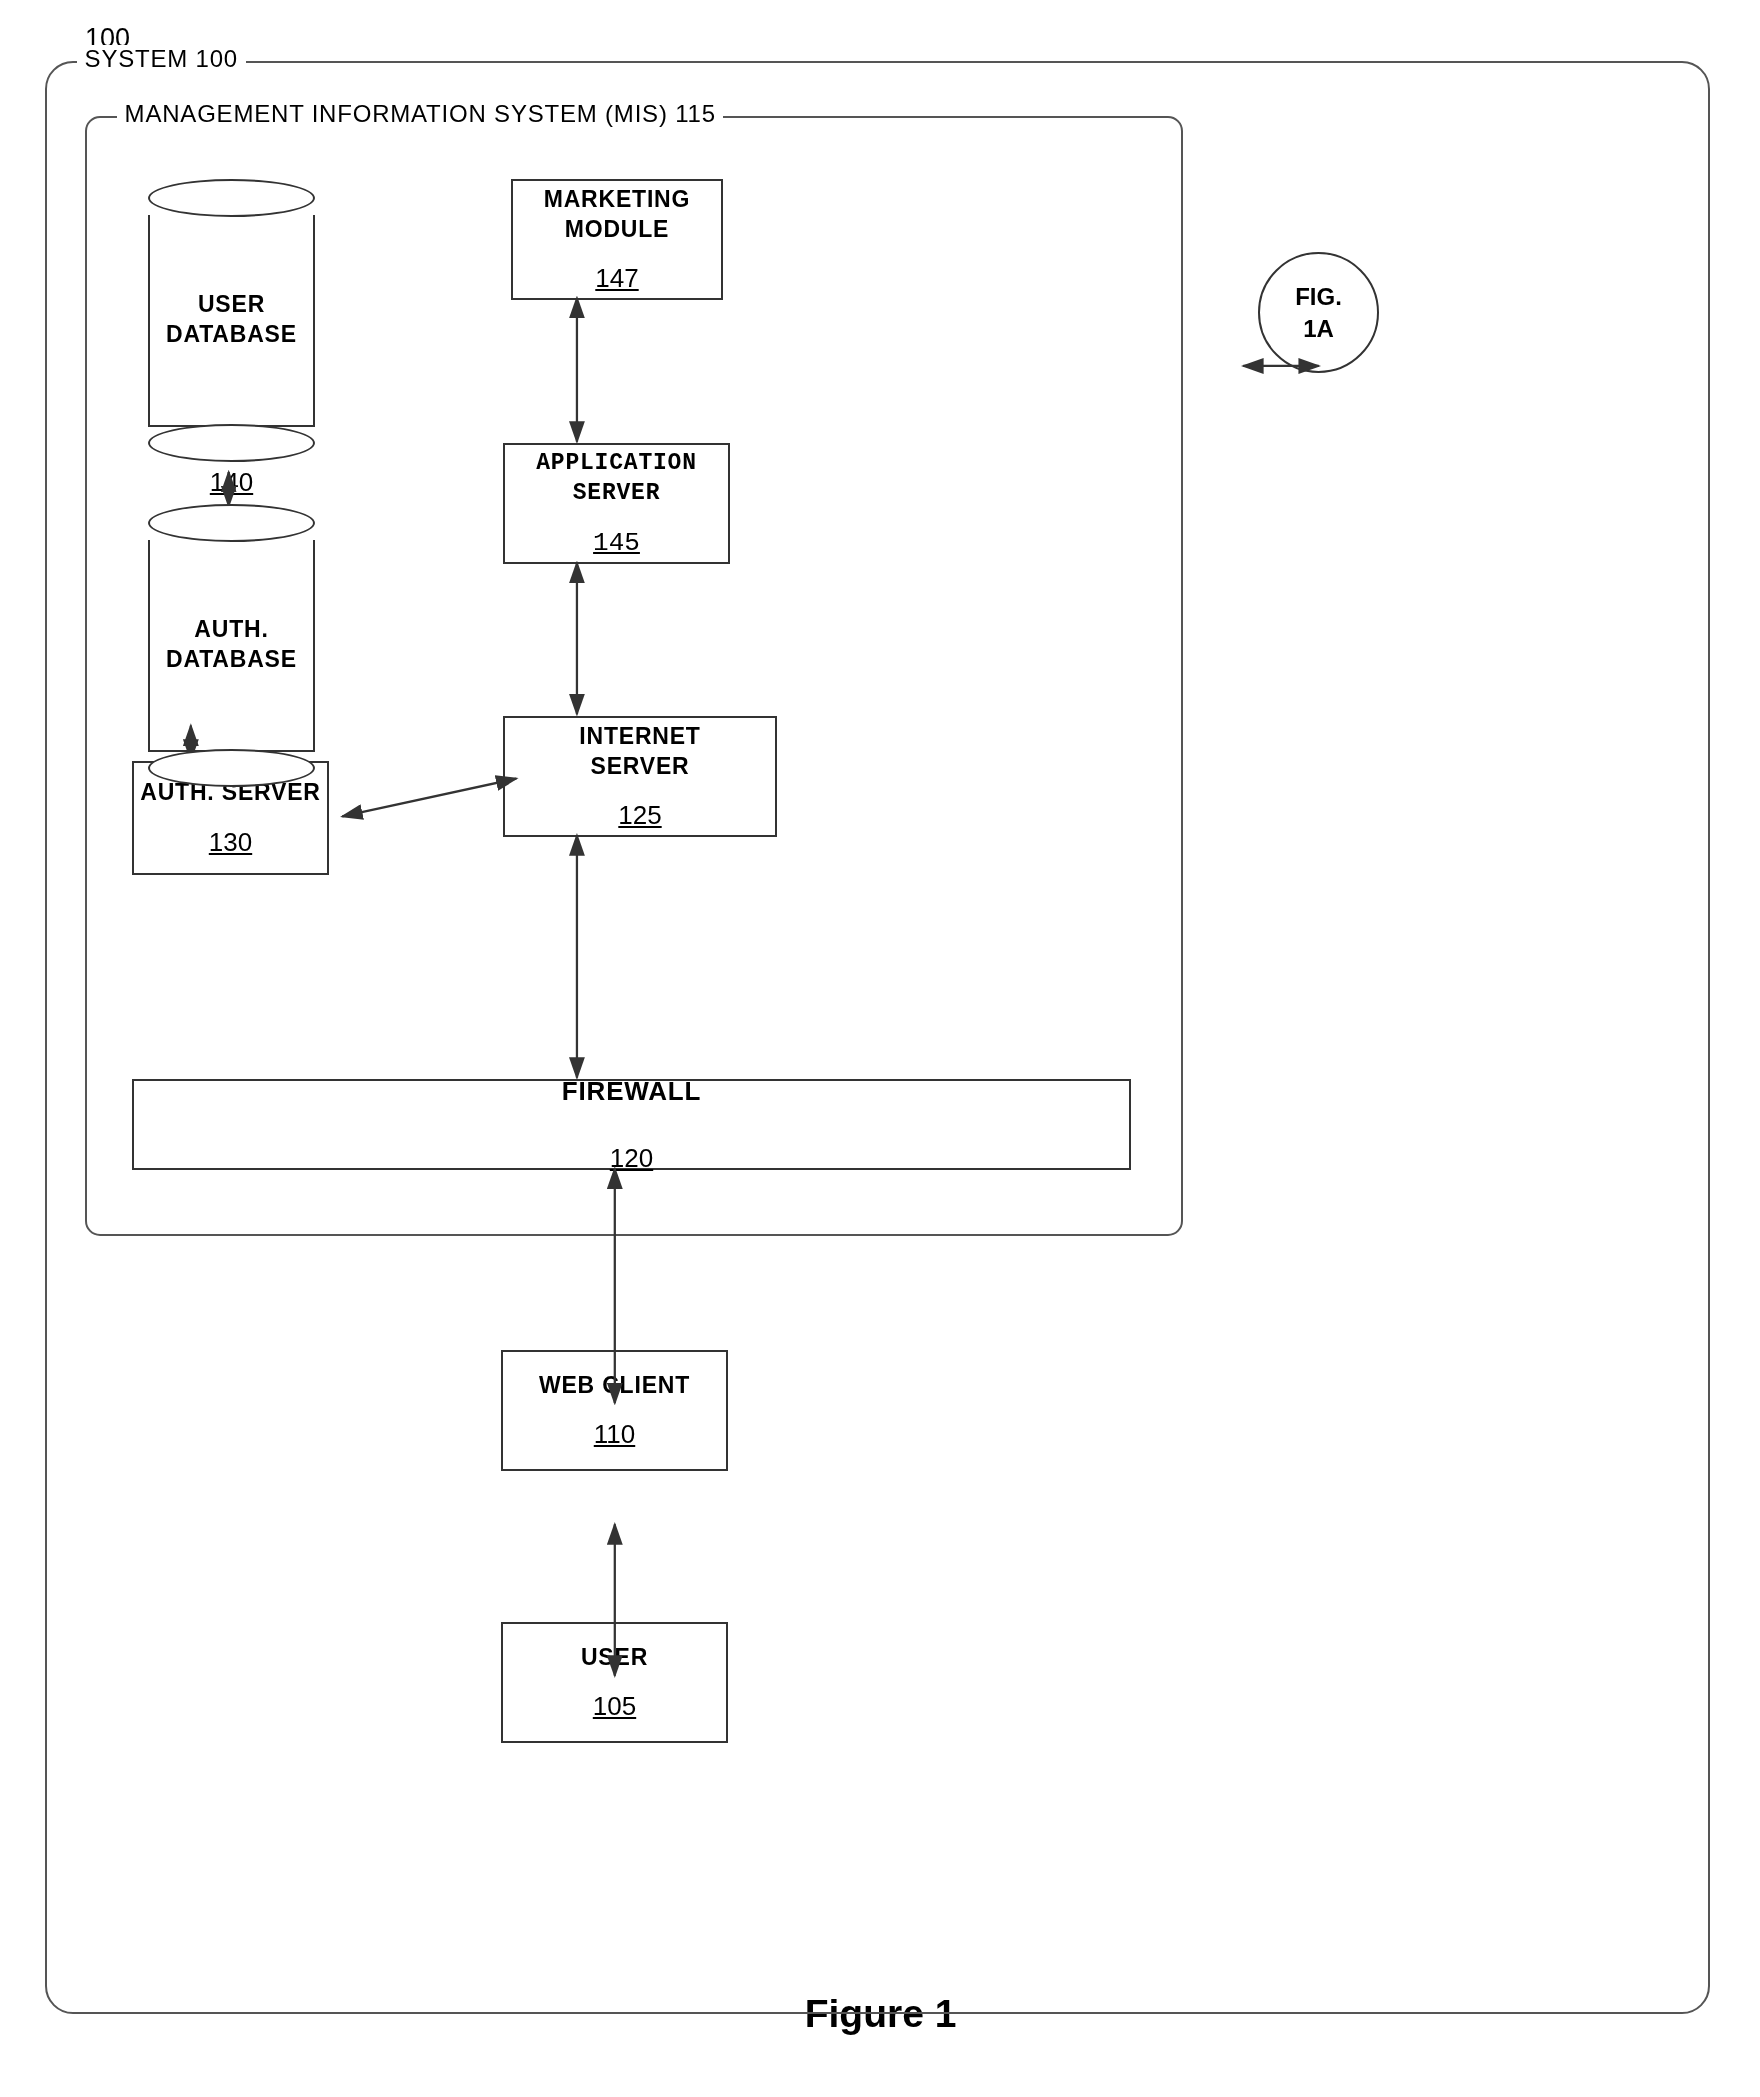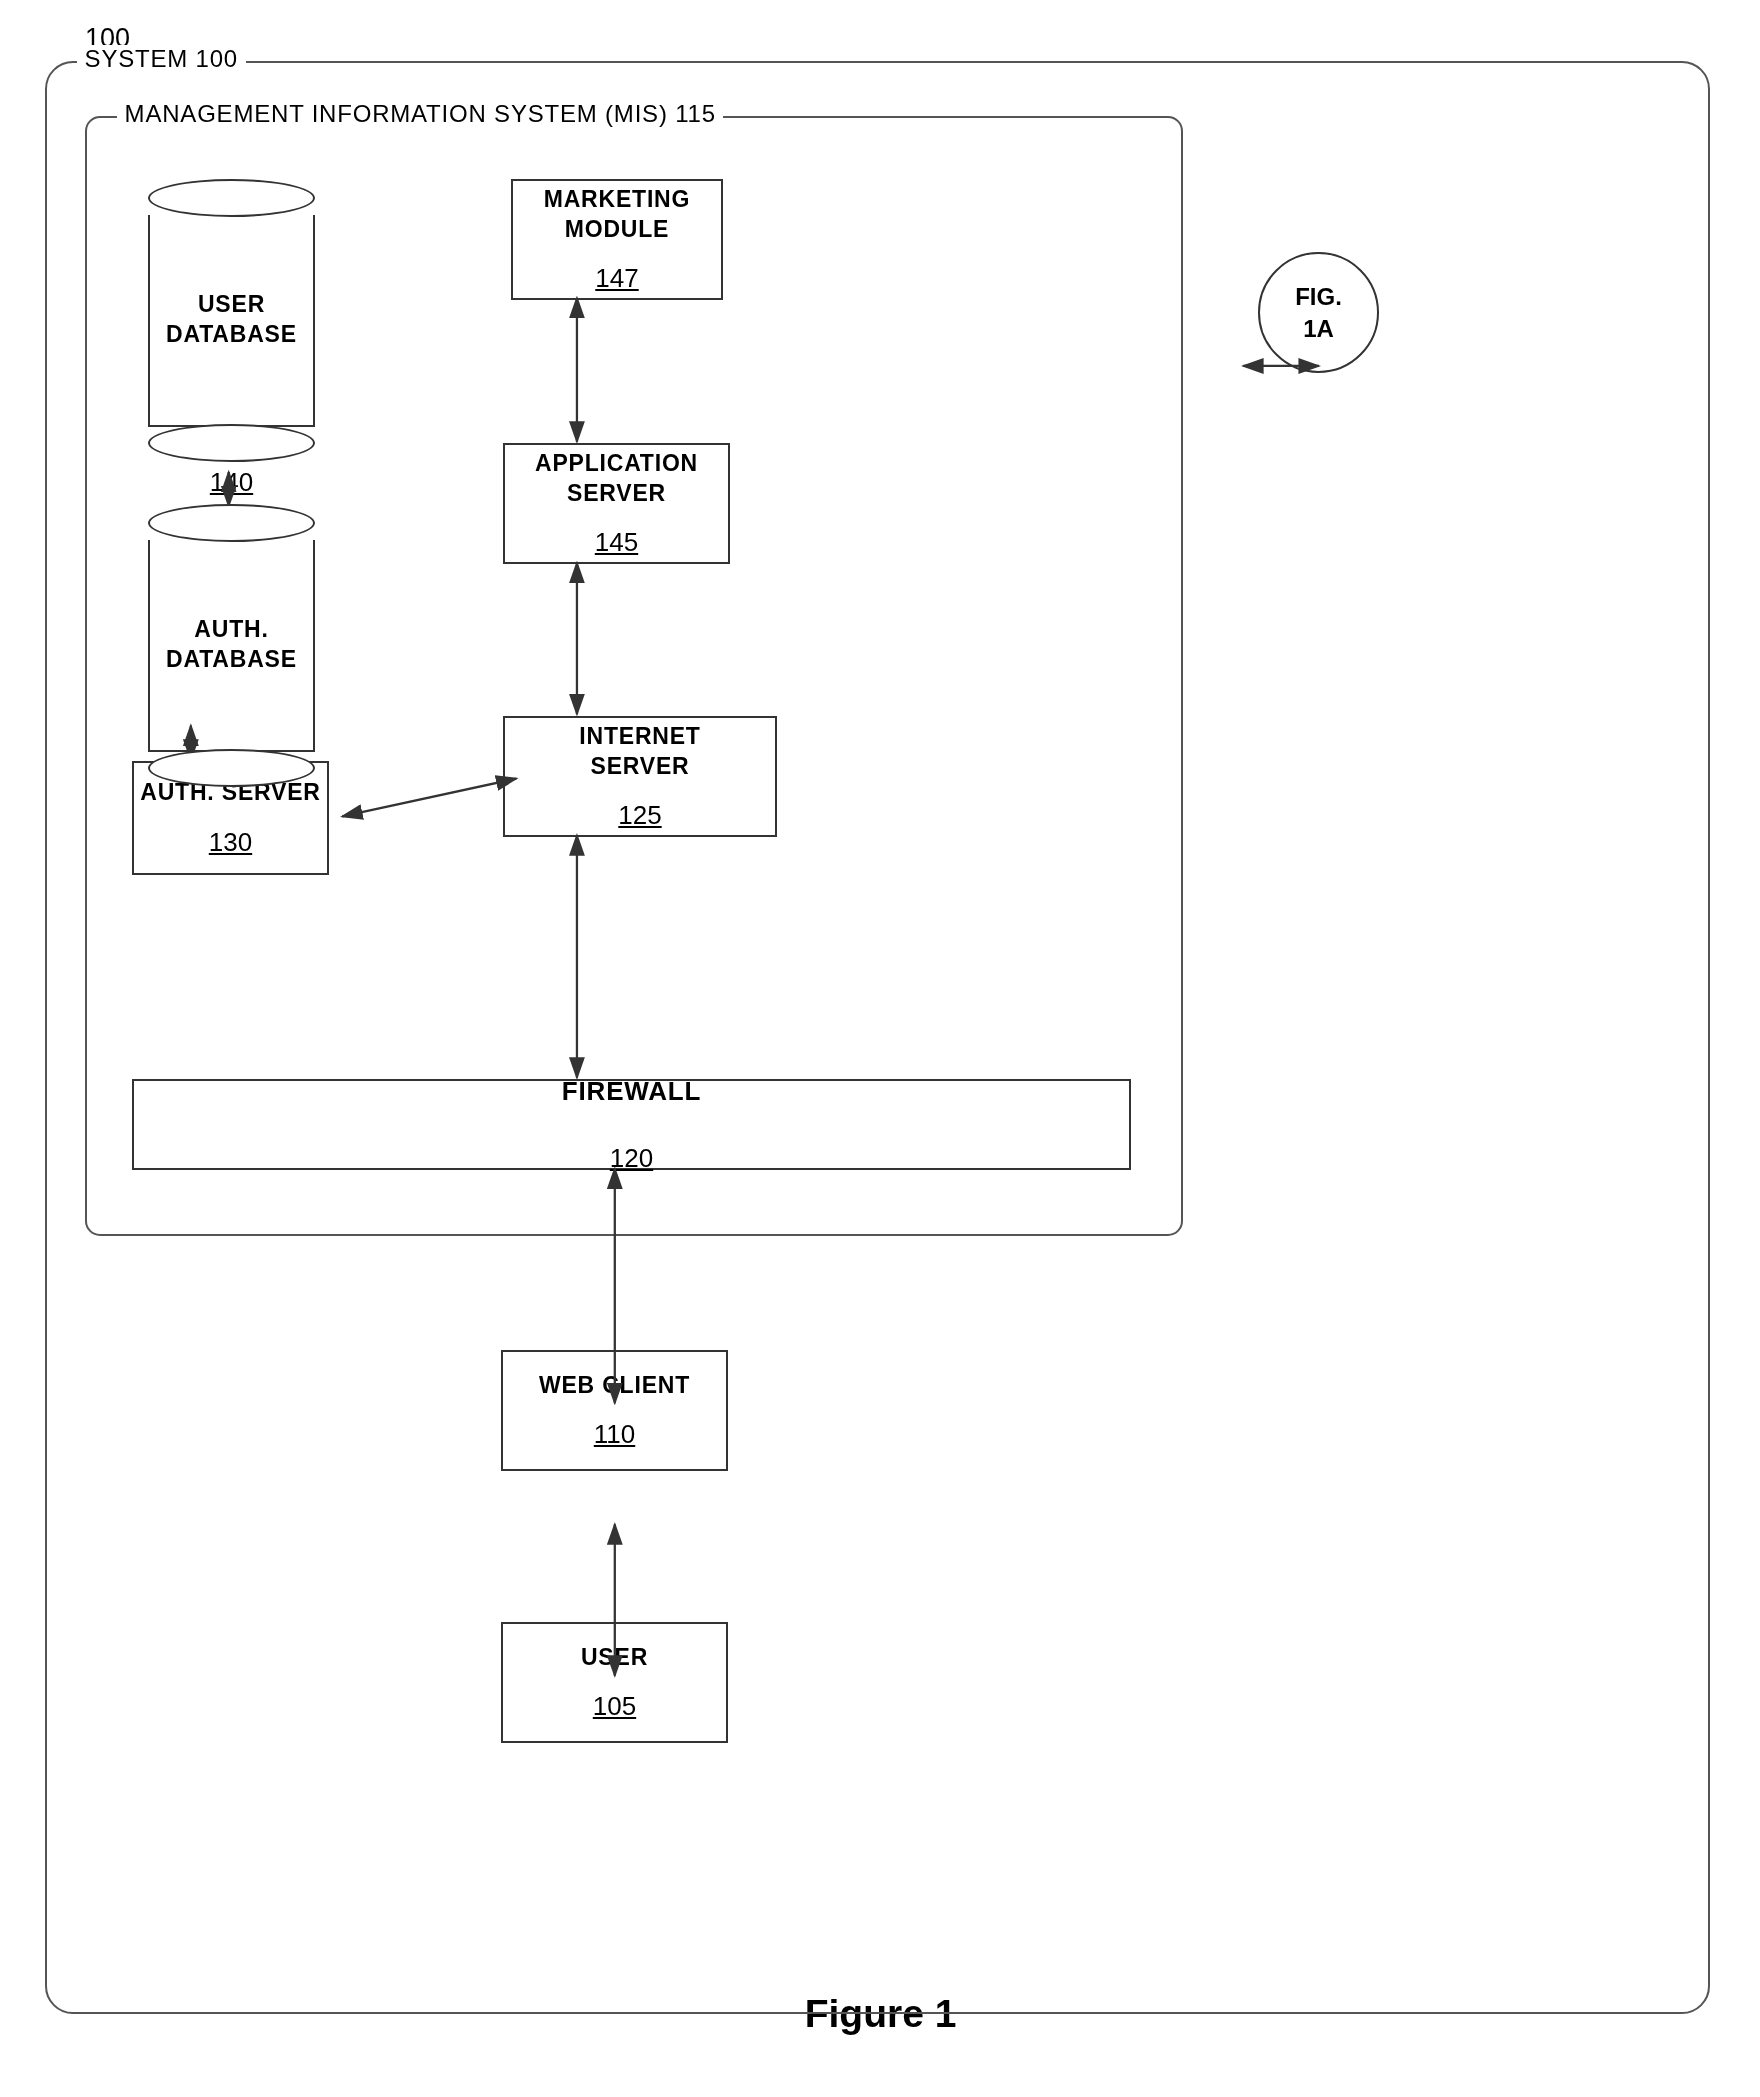--- a/index.html
+++ b/index.html
@@ -213,21 +213,21 @@
       <div class="diagram-box" style="top:643px; left:45px; width:197px; height:114px;">
         <div class="box-label" style="font-size:23px;">AUTH. SERVER</div>
         <div class="box-number">130</div>
       </div>
 
       <div class="diagram-box" style="top:61px; left:424px; width:212px; height:121px;">
         <div class="box-label" style="font-size:23px;">MARKETING<br>MODULE</div>
         <div class="box-number">147</div>
       </div>
 
-      <div class="diagram-box" style="top:325px; left:416px; width:227px; height:121px;">
+      <div class="diagram-box" style="top:325px; left:416px; width:227px; height:121px;font-family:Liberation Mono, monospace;">
         <div class="box-label" style="font-size:23px;">APPLICATION<br>SERVER</div>
         <div class="box-number">145</div>
       </div>
 
       <div class="diagram-box" style="top:598px; left:416px; width:274px; height:121px;">
         <div class="box-label" style="font-size:23px;">INTERNET<br>SERVER</div>
         <div class="box-number">125</div>
       </div>
 
       <div class="diagram-box" style="top:961px; left:45px; width:999px; height:91px;">

